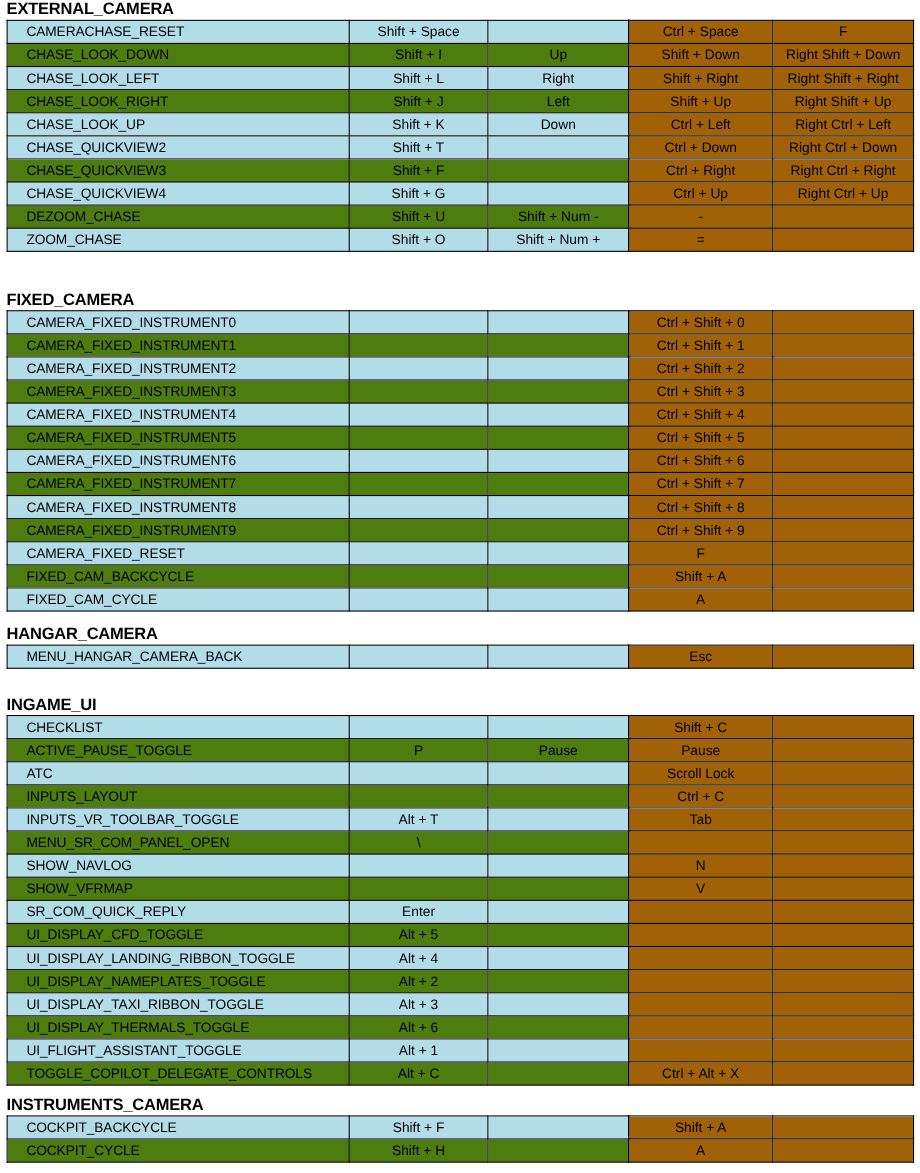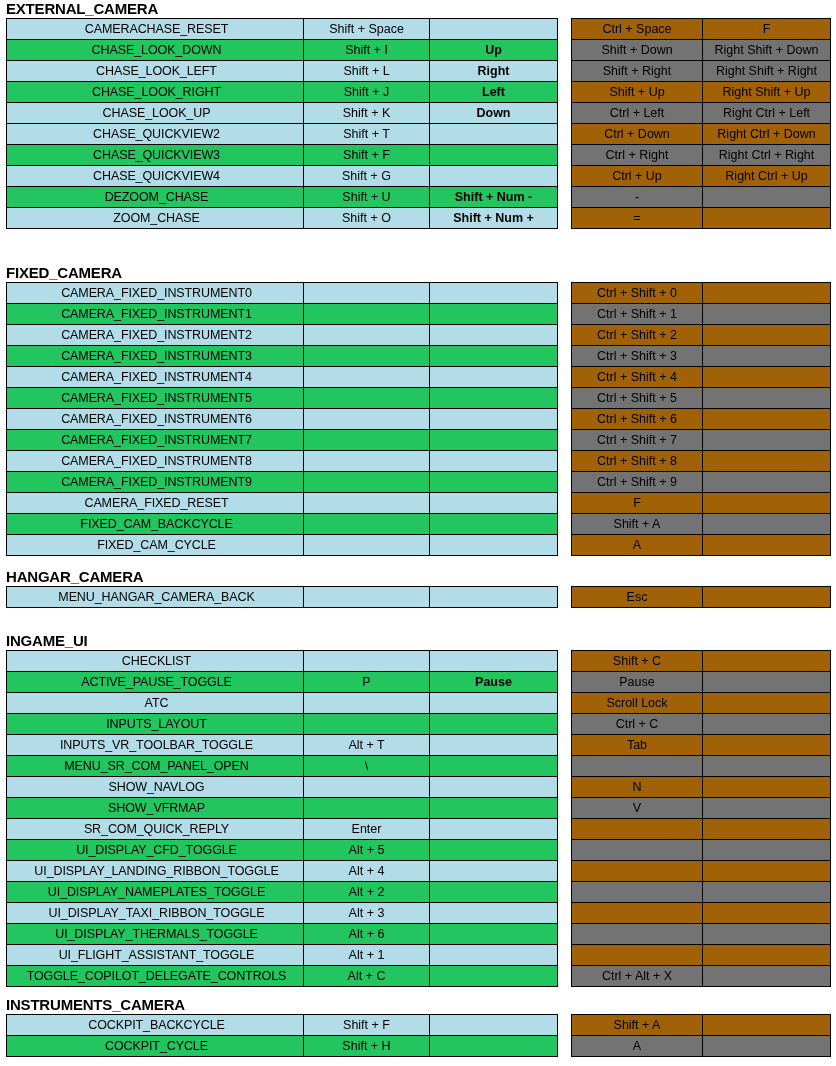--- a/index.html
+++ b/index.html
@@ -58,38 +58,38 @@
     white-space: nowrap;
   }
 
   
   table.blue {
     left: 6px;
     width: 549px;
   }
   table.blue td.c-name {
     width: 293px;
-    text-align: center;
-    padding-left: 3px;
+    text-align: left;
+    padding-left: 17px;
     letter-spacing: -0.1px;
   }
   table.blue td.c-k1 { width: 125px; text-align: center; }
-  table.blue td.c-k2 { width: 127px; text-align: center; font-weight: bold; }
+  table.blue td.c-k2 { width: 127px; text-align: center; }
   table.blue tr.odd  td { background: #b2dce8; }
-  table.blue tr.even td { background: #22c55e; }
+  table.blue tr.even td { background: #4d7c0f; }
 
   
   table.green {
     left: 571px;
     width: 259px;
   }
   table.green td.g1 { width: 130px; text-align: center; }
   table.green td.g2 { width: 127px; text-align: center; }
   table.green tr.odd  td { background: #a16207; }
-  table.green tr.even td { background: #737373; }
+  table.green tr.even td { background: #a16207; }
 
   .spacer { height: 24px; }
 </style>
 </head>
 <body>
 
 <div id="root">
     <div class="section">
       <div class="section-title">EXTERNAL_CAMERA</div>
       <div class="section-body" style="height: 222px;">

